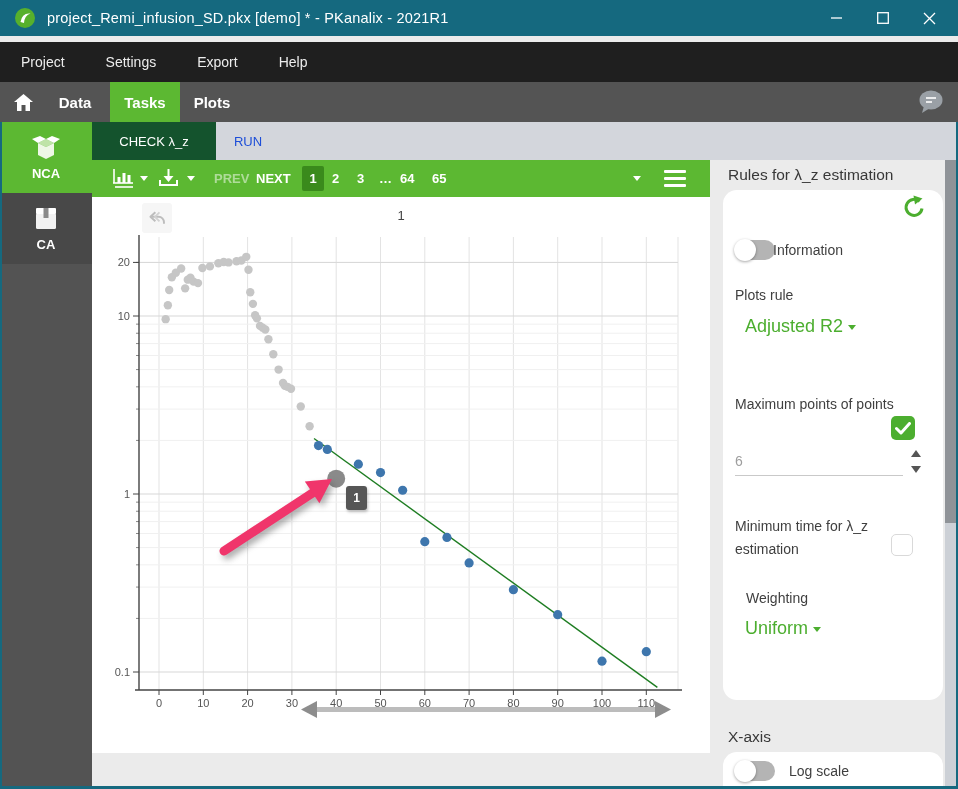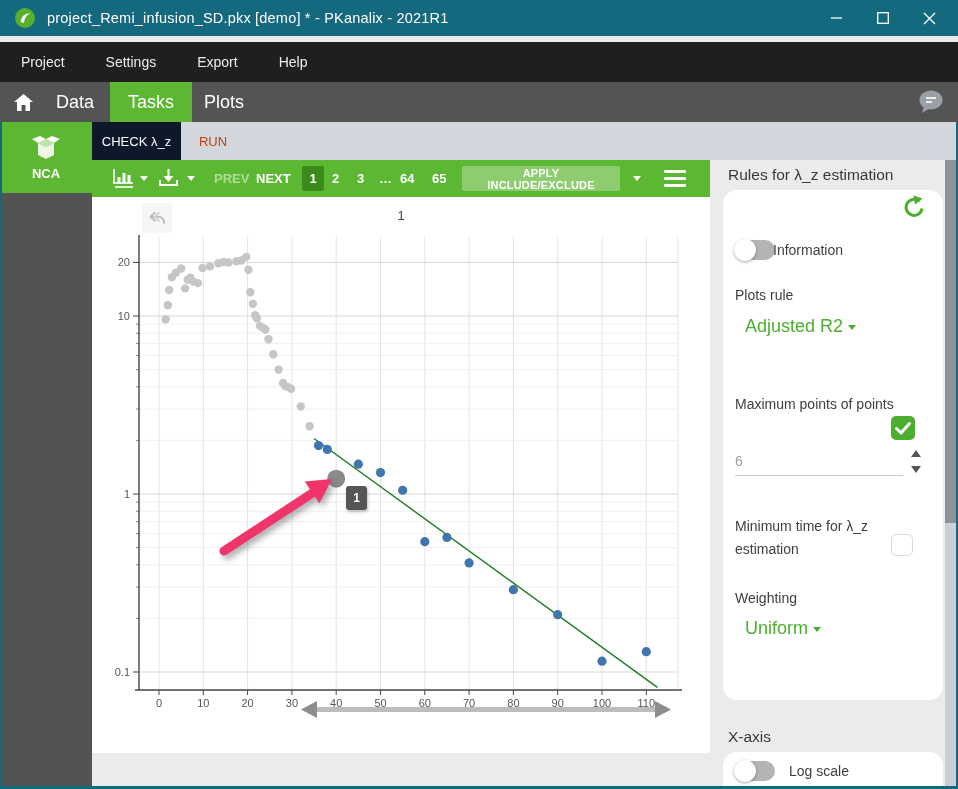--- a/index.html
+++ b/index.html
@@ -12,36 +12,36 @@
   .titlebar .logo{margin-left:14px;width:22px;height:22px}
   .titlebar .title{color:#fff;font-size:14.5px;margin-left:11px;letter-spacing:.2px}
   .wincontrols{margin-left:auto;display:flex;align-items:center;height:100%}
   .winbtn{width:46px;height:100%;display:flex;align-items:center;justify-content:center;color:#fff;cursor:pointer}
   
   .menubar{left:0;top:42px;width:958px;height:40px;background:#1f1f1f;display:flex;align-items:center;padding-left:21px;gap:41px;box-sizing:border-box}
   .menubar span{color:#ededed;font-size:14px;cursor:pointer}
   
   .navbar{left:0;top:82px;width:958px;height:40px;background:#545454;display:flex;align-items:stretch}
   .navhome{width:46px;display:flex;align-items:center;justify-content:center}
-  .navtab{display:flex;align-items:center;justify-content:center;color:#fff;font-size:18px;font-weight:normal;cursor:pointer}
+  .navtab{display:flex;align-items:center;justify-content:center;color:#fff;font-size:15px;font-weight:bold;cursor:pointer}
   .navtab.data{width:58px}
-  .navtab.tasks{width:82px;background:#5cb832;margin-left:6px}
+  .navtab.tasks{width:70px;background:#5cb832;margin-left:6px}
   .navtab.plots{width:64px}
   .chatbubble{position:absolute;right:14px;top:8px}
   
   .sidebar{left:0;top:122px;width:92px;height:667px;background:#535353}
   .sideitem{width:92px;height:71px;display:flex;flex-direction:column;align-items:center;justify-content:center;gap:5px;cursor:pointer}
   .sideitem .lbl{color:#fff;font-size:13px;font-weight:bold}
   .sideitem.nca{background:#5cb832}
   .sideitem.ca{background:#484848}
   
   .subtabs{left:92px;top:122px;width:866px;height:38px;background:#d3d6dc;display:flex}
   .subtab{display:flex;align-items:center;justify-content:center;font-size:13px;cursor:pointer}
-  .subtab.check{width:89px;background:#0f172a;color:#fff}
-  .subtab.run{width:64px;color:#c2410c}
+  .subtab.check{width:124px;background:#14532d;color:#fff}
+  .subtab.run{width:64px;color:#1d4ed8}
   
   .toolbar{left:92px;top:160px;width:618px;height:37px;background:#5cb832}
   .tbtxt{position:absolute;color:#fff;font-size:13px;font-weight:bold;cursor:pointer}
   .tbtxt.disabled{color:rgba(255,255,255,.5)}
   .pagebox{position:absolute;width:22px;height:25px;background:#3a8a1c;border-radius:2px;color:#fff;font-size:13px;font-weight:bold;display:flex;align-items:center;justify-content:center;cursor:pointer}
   .applybtn{position:absolute;left:370px;top:6px;width:158px;height:25px;background:rgba(255,255,255,.3);border:none;border-radius:2px;color:#fff;font-size:11px;font-weight:bold;letter-spacing:.2px;cursor:pointer}
   .caret{position:absolute;width:0;height:0;border-left:4.5px solid transparent;border-right:4.5px solid transparent;border-top:5.5px solid #fff;cursor:pointer}
   .hamburger{position:absolute;left:572px;top:10px;width:22px;height:17px;cursor:pointer}
   .hamburger div{height:3px;background:#fff;margin-bottom:4px;border-radius:1px}
   
@@ -131,20 +131,28 @@
 <div class="abs sidebar">
   <div class="sideitem nca">
     <svg width="32" height="26" viewBox="0 0 32 26">
       <polygon points="8,8 16,12 24,8 16,4" fill="#bfe3a8"></polygon>
       <polygon points="8,8 2,4 10,1 16,4" fill="#fff"></polygon>
       <polygon points="24,8 30,4 22,1 16,4" fill="#fff"></polygon>
       <path d="M8 8 L16 12 L24 8 L24 20 L16 24 L8 20 Z" fill="#eef7e6"></path>
     </svg>
     <span class="lbl">NCA</span>
   </div>
+  <div class="sideitem ca">
+    <svg width="26" height="26" viewBox="0 0 26 26">
+      <rect x="3" y="7" width="20" height="16" rx="1.5" fill="#f2f2f2"></rect>
+      <rect x="3" y="2" width="20" height="6" rx="1" fill="#fff"></rect>
+      <rect x="10.5" y="2" width="5" height="10" fill="#8a8a8a"></rect>
+    </svg>
+    <span class="lbl">CA</span>
+  </div>
 </div>
 
 <div class="abs subtabs">
   <div class="subtab check">CHECK λ_z</div>
   <div class="subtab run">RUN</div>
 </div>
 
 <div class="abs toolbar">
   <div class="abs" style="left:20px;top:8px;cursor:pointer">
     <svg width="23" height="20" viewBox="0 0 23 20">
@@ -166,21 +174,20 @@
   </div>
   <div class="caret" style="left:95px;top:16px"></div>
   <span class="tbtxt disabled" style="left:122px;top:11px">PREV</span>
   <span class="tbtxt" style="left:164px;top:11px">NEXT</span>
   <div class="pagebox" style="left:210px;top:6px">1</div>
   <span class="tbtxt" style="left:240px;top:11px">2</span>
   <span class="tbtxt" style="left:265px;top:11px">3</span>
   <span class="tbtxt" style="left:287px;top:11px">…</span>
   <span class="tbtxt" style="left:308px;top:11px">64</span>
   <span class="tbtxt" style="left:340px;top:11px">65</span>
-  <button class="applybtn">APPLY INCLUDE/EXCLUDE</button>
   <div class="caret" style="left:541px;top:16px"></div>
   <div class="hamburger">
       <div></div>
       <div></div>
       <div></div>
     </div>
 </div>
 
 <div class="abs plotarea">
   <div class="plot-title">1</div>
@@ -370,21 +377,21 @@
     <div class="numfield" style="left:12px;top:256px;width:168px;height:30px">
         <span>6</span>
       </div>
     <div class="spin up" style="left:188px;top:260px"></div>
     <div class="spin down" style="left:188px;top:276px"></div>
 
     <div class="plabel" style="left:12px;top:328px">Minimum time for λ_z</div>
     <div class="plabel" style="left:12px;top:351px">estimation</div>
     <div class="cb off" style="left:168px;top:344px"></div>
 
-    <div class="plabel" style="left:12px;top:400px">Weighting</div>
+    <div class="plabel" style="left:23px;top:400px">Weighting</div>
     <div class="greendrop" style="left:22px;top:428px"><span>Uniform</span><span class="dcaret"></span></div>
   </div>
 
   <div class="panel-h" style="left:18px;top:568px">X-axis</div>
   <div class="card" style="left:13px;top:592px;width:220px;height:40px;border-radius:14px 14px 0 0">
     <div class="toggle" style="left:12px;top:9px"></div>
     <div class="plabel" style="left:66px;top:11px">Log scale</div>
   </div>
 
   <div class="scrolltrack">

